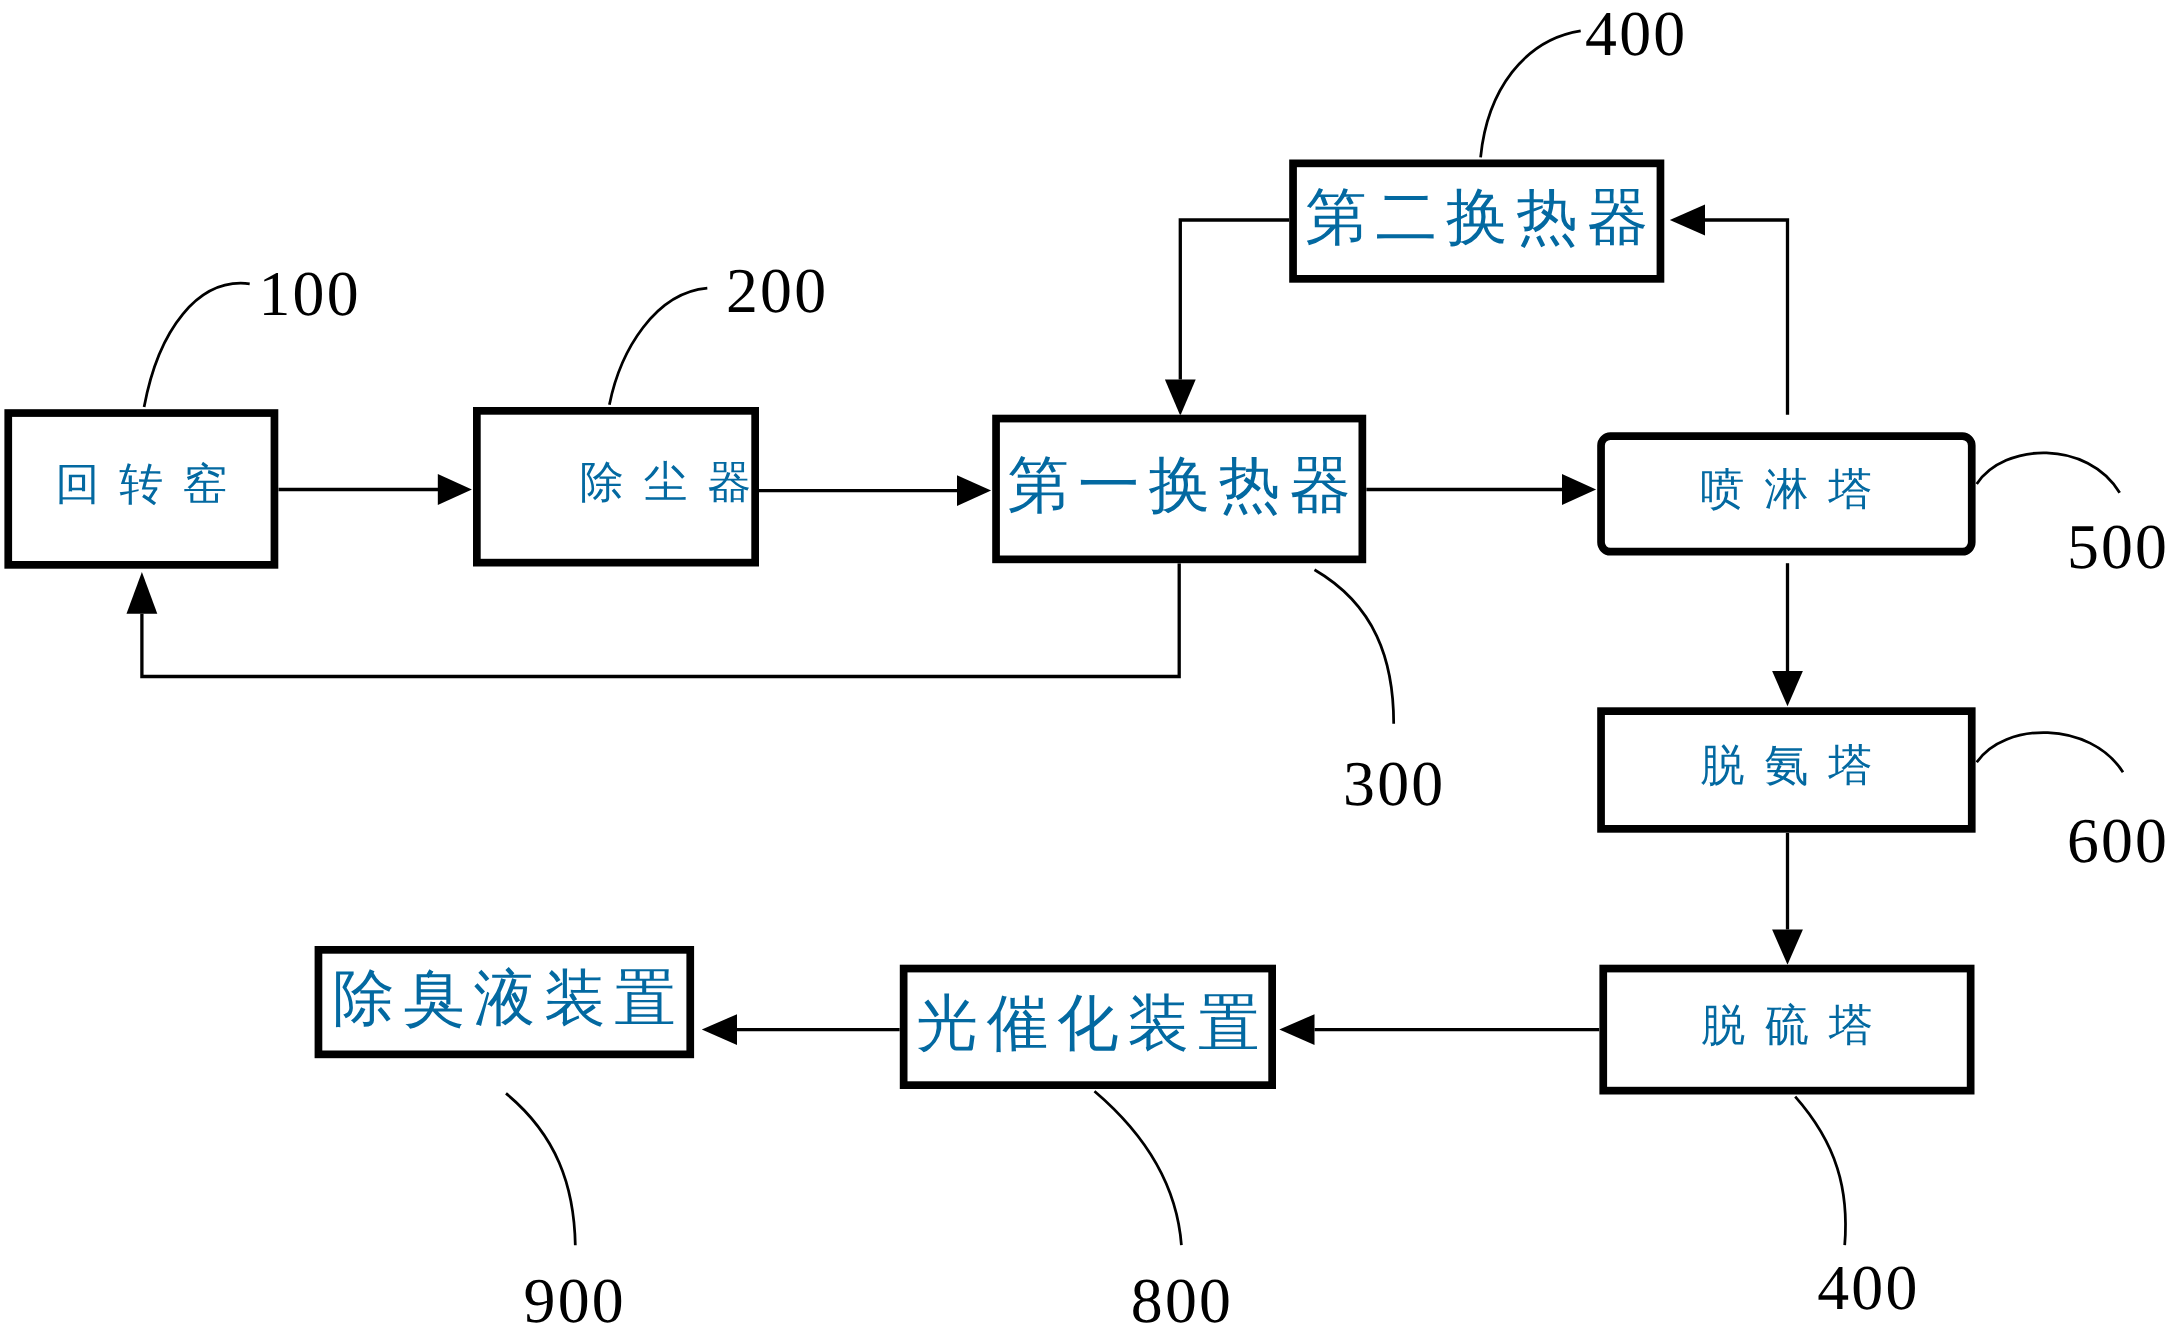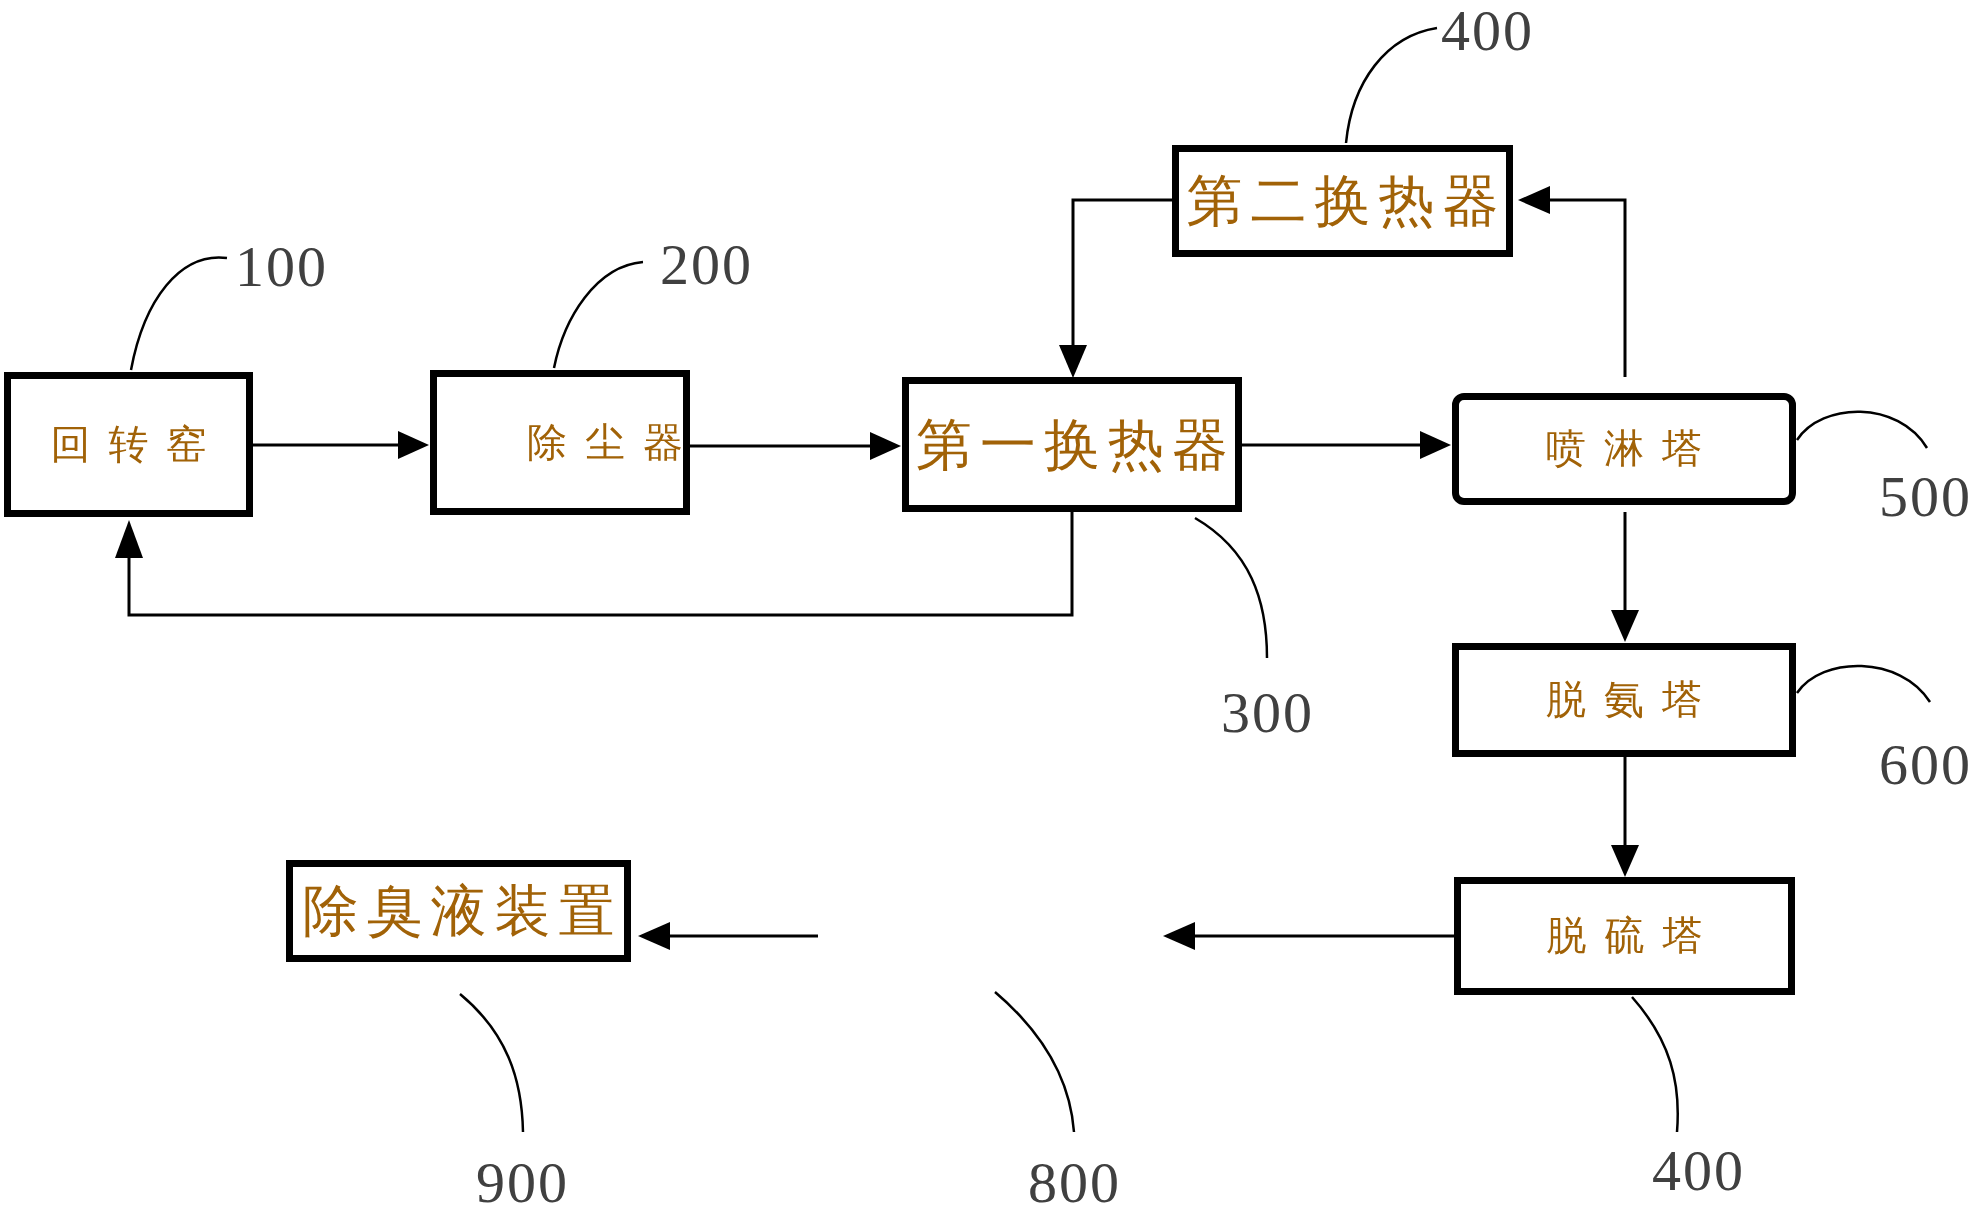--- a/index.html
+++ b/index.html
@@ -11,33 +11,33 @@
     overflow:hidden;
   }
   .fbox{
     position:absolute;
     box-sizing:border-box;
     border:7px solid #000;
     background:#fff;
     display:flex;align-items:center;justify-content:center;
   }
   .fbox .lbl{
-    font-family:Liberation Serif, serif;
-    color:#a16207;
+    font-family:Liberation Mono, monospace;
+    color:#0369a1;
     white-space:nowrap;
     line-height:1;
   }
   .lbl-3{font-size:40px;letter-spacing:18px;margin-right:-18px;}
   .lbl-5{font-size:56px;letter-spacing:8px;margin-right:-8px;}
   .ref{
     position:absolute;
     font-family:"Liberation Serif","DejaVu Serif",serif;
     font-size:58px;
     line-height:1;
-    color:#404040;
+    color:#000000;
     letter-spacing:2px;
     white-space:nowrap;
   }
   svg.overlay{position:absolute;left:0;top:0;pointer-events:none;}
   .conn{stroke:#000;stroke-width:3;fill:none;}
   .head{fill:#000;stroke:none;}
   .leader{stroke:#000;stroke-width:2.5;fill:none;}
 </style>
 </head>
 <body>
@@ -128,20 +128,23 @@
   </div>
 
   <div class="fbox" style="left:1452px;top:643px;width:344px;height:114px;">
     <span class="lbl lbl-3">脱氨塔</span>
   </div>
 
   <div class="fbox" style="left:1454px;top:877px;width:341px;height:118px;">
     <span class="lbl lbl-3">脱硫塔</span>
   </div>
 
+  <div class="fbox" style="left:818px;top:877px;width:342px;height:113px;">
+    <span class="lbl lbl-5">光催化装置</span>
+  </div>
 
   <div class="fbox" style="left:286px;top:860px;width:345px;height:102px;">
     <span class="lbl lbl-5">除臭液装置</span>
   </div>
 
   <span class="ref" style="left:235px;top:238px;">100</span>
   <span class="ref" style="left:660px;top:236px;">200</span>
   <span class="ref" style="left:1221px;top:684px;">300</span>
   <span class="ref" style="left:1441px;top:2px;">400</span>
   <span class="ref" style="left:1879px;top:468px;">500</span>

